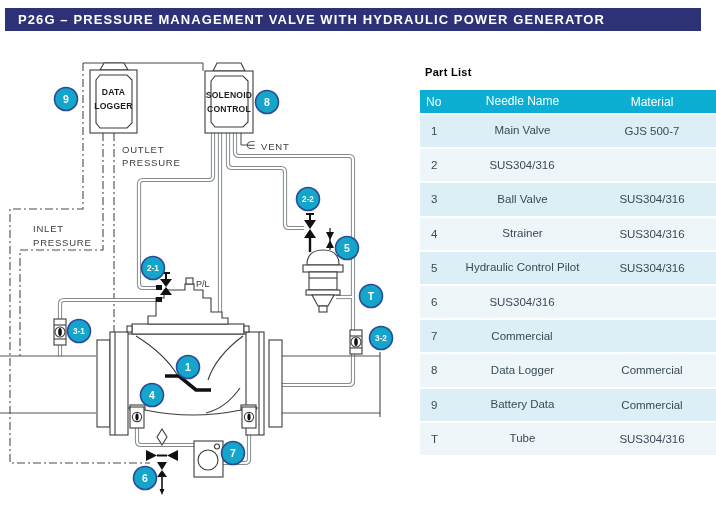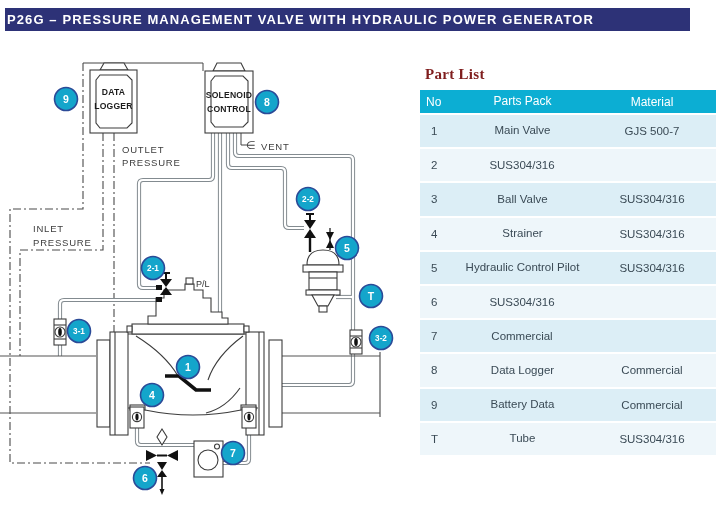--- a/index.html
+++ b/index.html
@@ -1,24 +1,24 @@
 <!DOCTYPE html>
 <html><head>
 <meta charset="utf-8">
 <style>
   html,body{margin:0;padding:0;background:#fff;}
   body{width:716px;height:507px;position:relative;overflow:hidden;
        font-family:"Liberation Sans",sans-serif;}
   
   .titlebar{position:absolute;left:5px;top:8px;width:683px;height:23px;
     background:#2d3277;color:#fff;font-size:13px;font-weight:bold;
-    letter-spacing:1.1px;line-height:23px;padding-left:2px;}
+    letter-spacing:1.1px;line-height:23px;padding-left:13px;}
   
-  .pl-heading{position:absolute;left:425px;top:66px;font-size:15px;
-    font-weight:bold;color:#7f1d1d;letter-spacing:.3px;font-family:Liberation Serif, serif;}
+  .pl-heading{position:absolute;left:425px;top:66px;font-size:11px;
+    font-weight:bold;color:#000000;letter-spacing:.3px;}
   .tbl{position:absolute;left:420px;top:90px;width:322px;}
   .thead{display:flex;height:23px;background:#0caed3;color:#fff;
     font-size:12px;align-items:center;}
   .tr{display:flex;height:32.2px;margin-top:2px;font-size:11.5px;
     color:#3a4a55;align-items:center;}
   .tr:nth-child(odd){background:#eef6fa;}
   .tr:nth-child(even){background:#dceef6;}
   .tr .c-no{background:inherit;}
   .c-no{width:36px;padding-left:11px;box-sizing:border-box;flex:none;}
   .thead .c-no{padding-left:6px;}
@@ -283,21 +283,21 @@
 
 <div class="titlebar">
   <span>P26G – PRESSURE MANAGEMENT VALVE WITH HYDRAULIC POWER GENERATOR</span>
 </div>
 
 <div class="pl-heading">Part List</div>
 
 <div class="tbl">
   <div class="thead">
     <div class="c-no">No</div>
-    <div class="c-name">Parts Pack</div>
+    <div class="c-name">Needle Name</div>
     <div class="c-mat">Material</div>
   </div>
   <div class="tr">
     <div class="c-no">1</div>
     <div class="c-name">Main Valve</div>
     <div class="c-mat">GJS 500-7</div>
   </div>
   <div class="tr">
     <div class="c-no">2</div>
     <div class="c-mat">SUS304/316</div>

